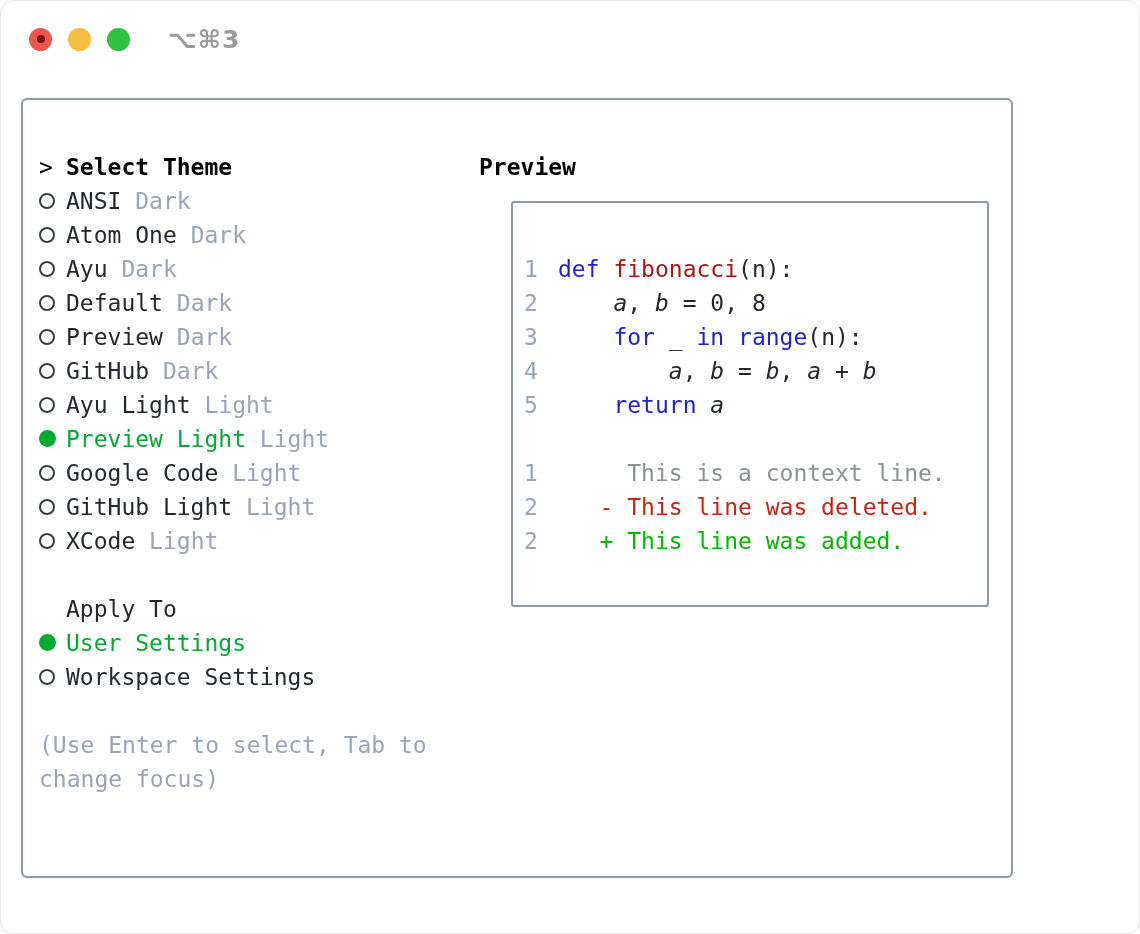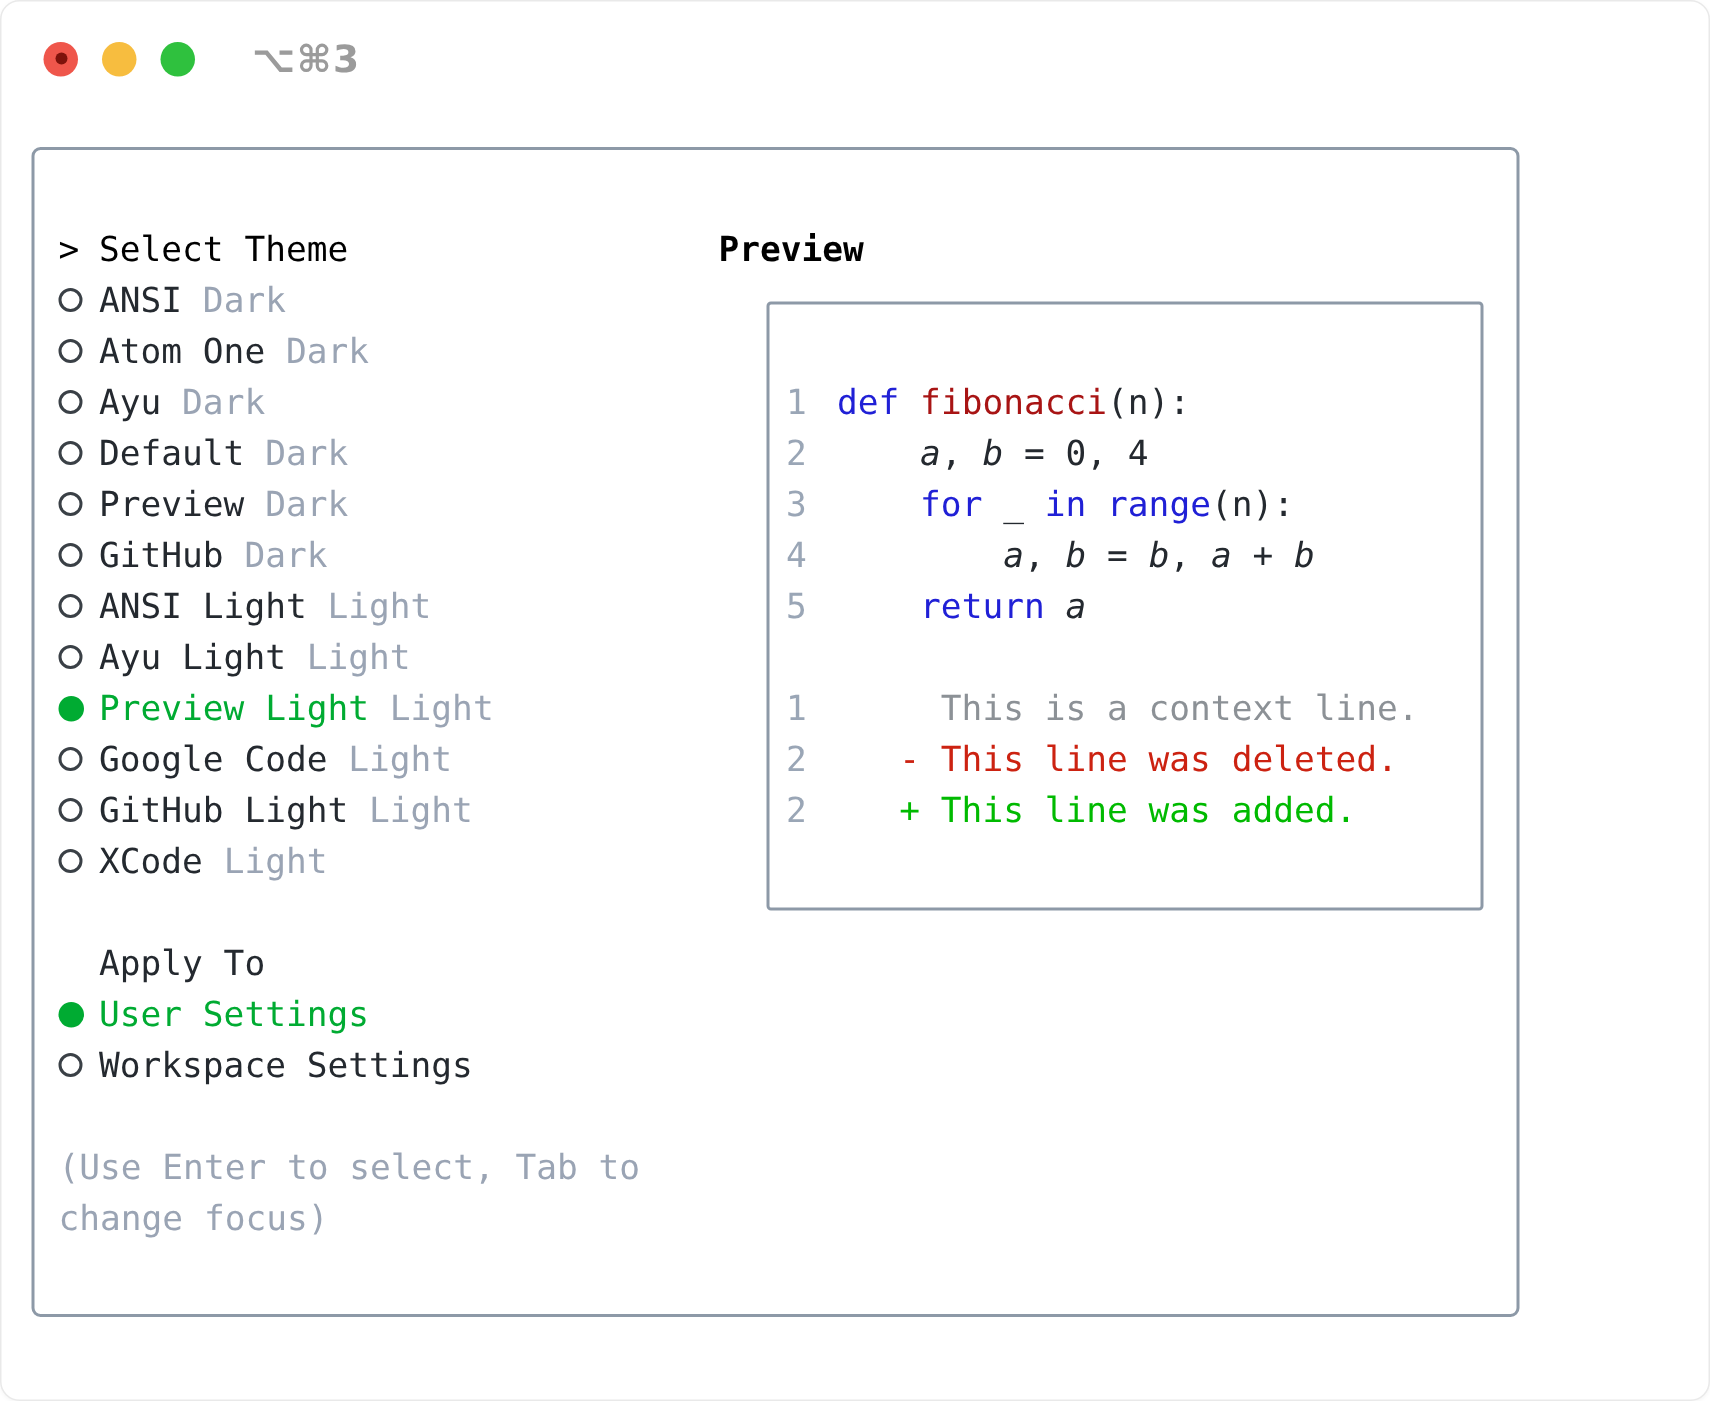--- a/index.html
+++ b/index.html
@@ -31,21 +31,21 @@
     font-size: 25px; font-weight: bold; color: var(--c-shortcutGray); letter-spacing: 1px;
   }
   
   .content {
     position: absolute; left: 20px; top: 97px; width: 992px; height: 780px;
     border: 2px solid var(--c-border); border-radius: 6px; background: #fff;
   }
   .row { height: 34px; line-height: 34px; font-size: 23px; white-space: nowrap; }
   .left-col  { position: absolute; left: 16px; top: 50px; }
   .right-col { position: absolute; left: 456px; top: 50px; }
-  .hdr { font-weight: normal; color: var(--c-headerBlack); }
+  .hdr { font-weight: bold; color: var(--c-headerBlack); }
   .prefix { display: inline-block; width: 27px; vertical-align: top; color: var(--c-headerBlack); }
   .circle {
     display: inline-block; width: 16px; height: 16px; border-radius: 50%;
     border: 2px solid var(--c-circleStroke); margin-top: 8px;
   }
   .circle.filled { border: none; background: var(--c-uiGreen); width: 17px; height: 17px; }
   .name { color: var(--c-textDark); }
   .name.selected { color: var(--c-uiGreen); }
   .tag { color: var(--c-tagGray); }
   .help-line { color: var(--c-tagGray); }
@@ -86,21 +86,20 @@
       <div class="row">
         <span class="prefix">&gt;</span><span class="hdr">Select Theme</span>
       </div>
       <div id="themeRows">
           <div class="row"><span class="prefix"><span class="circle"></span></span><span class="name">ANSI</span><span class="tag"> Dark</span></div>
           <div class="row"><span class="prefix"><span class="circle"></span></span><span class="name">Atom One</span><span class="tag"> Dark</span></div>
           <div class="row"><span class="prefix"><span class="circle"></span></span><span class="name">Ayu</span><span class="tag"> Dark</span></div>
           <div class="row"><span class="prefix"><span class="circle"></span></span><span class="name">Default</span><span class="tag"> Dark</span></div>
           <div class="row"><span class="prefix"><span class="circle"></span></span><span class="name">Preview</span><span class="tag"> Dark</span></div>
           <div class="row"><span class="prefix"><span class="circle"></span></span><span class="name">GitHub</span><span class="tag"> Dark</span></div>
-          <div class="row"><span class="prefix"><span class="circle"></span></span><span class="name">ANSI Light</span><span class="tag"> Light</span></div>
           <div class="row"><span class="prefix"><span class="circle"></span></span><span class="name">Ayu Light</span><span class="tag"> Light</span></div>
           <div class="row"><span class="prefix"><span class="circle filled"></span></span><span class="name selected">Preview Light</span><span class="tag"> Light</span></div>
           <div class="row"><span class="prefix"><span class="circle"></span></span><span class="name">Google Code</span><span class="tag"> Light</span></div>
           <div class="row"><span class="prefix"><span class="circle"></span></span><span class="name">GitHub Light</span><span class="tag"> Light</span></div>
           <div class="row"><span class="prefix"><span class="circle"></span></span><span class="name">XCode</span><span class="tag"> Light</span></div>
         </div>
       <div class="row"></div>
       <div class="row">
         <span class="prefix"></span><span class="name">Apply To</span>
       </div>
@@ -113,21 +112,21 @@
       <div class="row help-line">change focus)</div>
     </div>
 
     <div class="right-col">
       <div class="row preview-title">Preview</div>
     </div>
 
     <div class="preview-box">
       <div id="codeLines">
           <div class="crow"><span class="ln">1</span><span class="code"><span class="seg kw">def</span><span class="seg"> </span><span class="seg fn">fibonacci</span><span class="seg">(n):</span></span></div>
-          <div class="crow"><span class="ln">2</span><span class="code"><span class="seg">    </span><span class="seg var">a</span><span class="seg">, </span><span class="seg var">b</span><span class="seg"> = 0, 4</span></span></div>
+          <div class="crow"><span class="ln">2</span><span class="code"><span class="seg">    </span><span class="seg var">a</span><span class="seg">, </span><span class="seg var">b</span><span class="seg"> = 0, 8</span></span></div>
           <div class="crow"><span class="ln">3</span><span class="code"><span class="seg">    </span><span class="seg kw">for</span><span class="seg"> _ </span><span class="seg kw">in</span><span class="seg"> </span><span class="seg kw">range</span><span class="seg">(n):</span></span></div>
           <div class="crow"><span class="ln">4</span><span class="code"><span class="seg">        </span><span class="seg var">a</span><span class="seg">, </span><span class="seg var">b</span><span class="seg"> = </span><span class="seg var">b</span><span class="seg">, </span><span class="seg var">a</span><span class="seg"> + </span><span class="seg var">b</span></span></div>
           <div class="crow"><span class="ln">5</span><span class="code"><span class="seg">    </span><span class="seg kw">return</span><span class="seg"> </span><span class="seg var">a</span></span></div>
           <div class="crow"><span class="ln"></span><span class="code"></span></div>
           <div class="crow"><span class="ln">1</span><span class="code"><span class="seg ctx">     This is a context line.</span></span></div>
           <div class="crow"><span class="ln">2</span><span class="code"><span class="seg del">   - This line was deleted.</span></span></div>
           <div class="crow"><span class="ln">2</span><span class="code"><span class="seg add">   + This line was added.</span></span></div>
         </div>
     </div>
 

